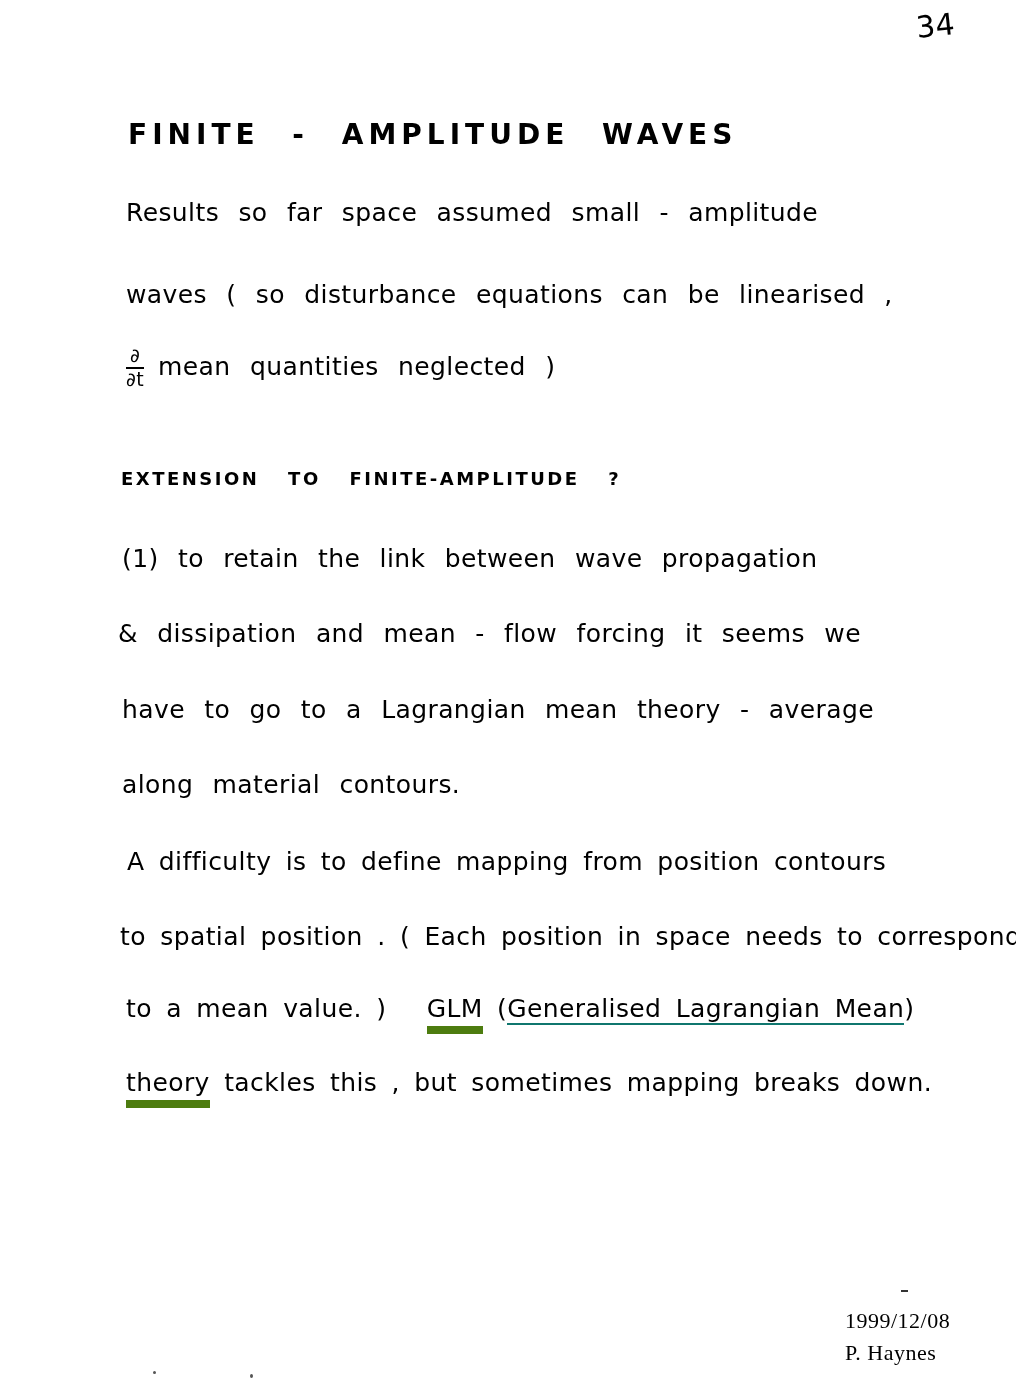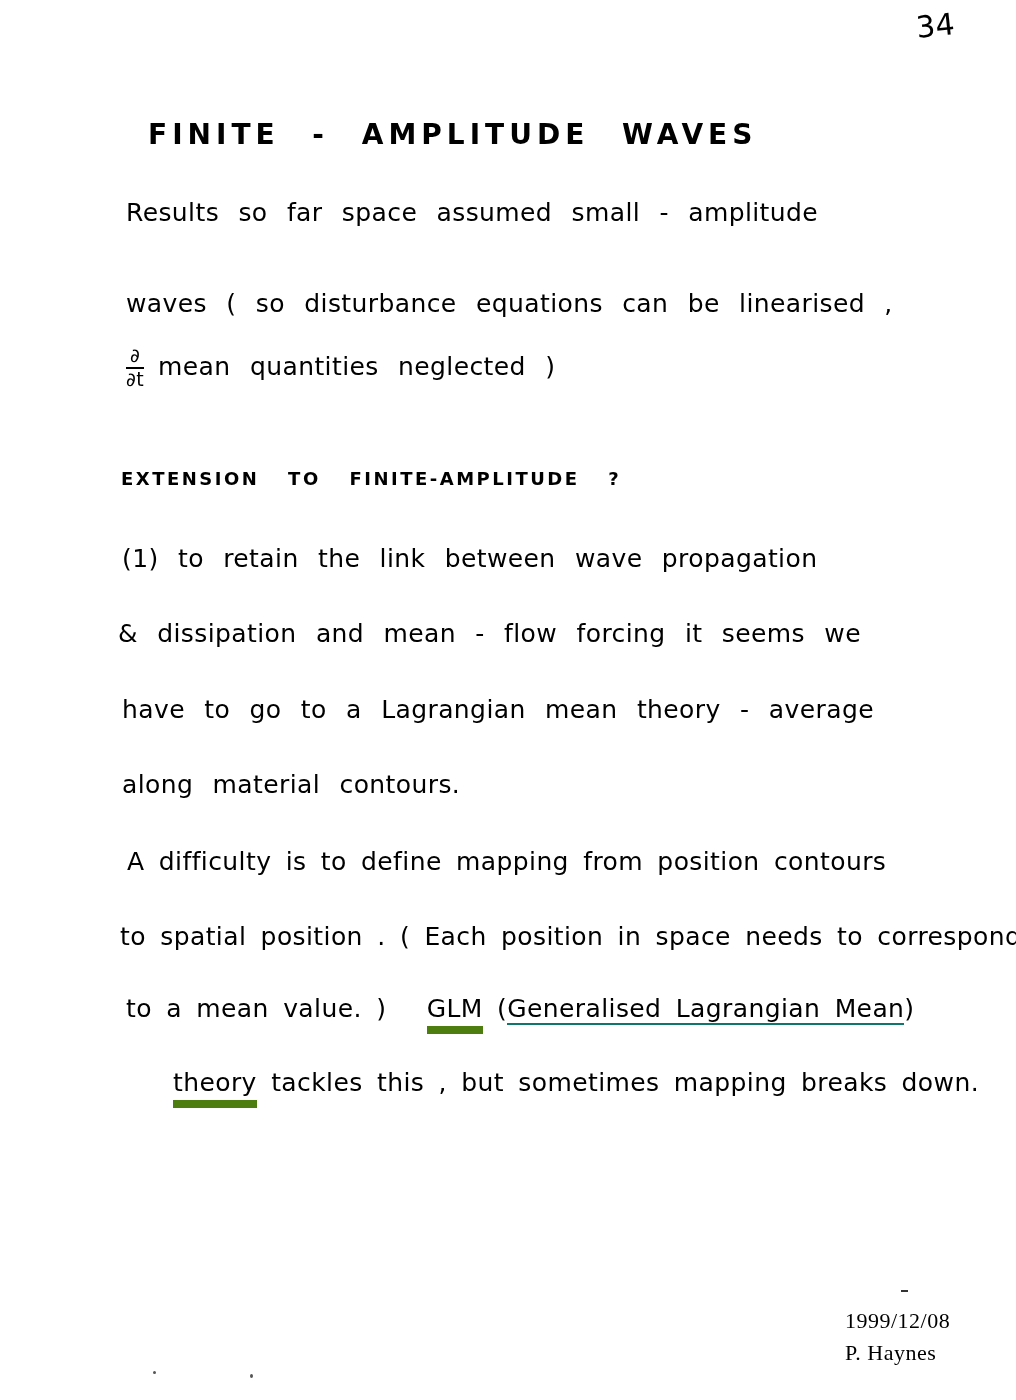--- a/index.html
+++ b/index.html
@@ -32,21 +32,20 @@
   .pagenum {
     font-size: 30px;
     transform: rotate(-6deg);
   }
 
   .title {
     font-size: 28px;
     font-weight: bold;
     letter-spacing: 5px;
     word-spacing: 18px;
-    margin-left: 20px;
   }
 
   .heading2 {
     font-size: 18px;
     font-weight: bold;
     letter-spacing: 2.5px;
     word-spacing: 20px;
   }
 
   
@@ -94,21 +93,21 @@
 <body>
 
 <div class="sheet">
 
   <div class="abs hw pagenum" style="top: 8px; left: 916px;">34</div>
 
   <div class="abs title" style="top: 118px; left: 128px;">FINITE - AMPLITUDE WAVES</div>
 
   <div class="abs hw" style="top: 198px; left: 126px;">Results so far space assumed small - amplitude</div>
 
-  <div class="abs hw" style="top: 289px; left: 126px;">waves ( so disturbance equations can be linearised ,</div>
+  <div class="abs hw" style="top: 280px; left: 126px;">waves ( so disturbance equations can be linearised ,</div>
 
   <div class="abs hw" style="top: 346px; left: 126px;">
     <span class="frac"><span class="top">∂</span><span class="bottom">∂t</span></span><span>mean quantities neglected )</span>
   </div>
 
   <div class="abs heading2" style="top: 468px; left: 121px;">EXTENSION TO FINITE-AMPLITUDE ?</div>
 
   <div class="abs hw" style="top: 544px; left: 122px;">(1) to retain the link between wave propagation</div>
 
   <div class="abs hw" style="top: 619px; left: 118px;">&amp; dissipation and mean - flow forcing it seems we</div>
@@ -120,21 +119,21 @@
   <div class="abs hw hw-tight" style="top: 847px; left: 127px;">A difficulty is to define mapping from position contours</div>
 
   <div class="abs hw hw-tight" style="top: 922px; left: 120px;">to spatial position . ( Each position in space needs to correspond</div>
 
   <div class="abs hw hw-tight" style="top: 994px; left: 126px;">
     <span>to a mean value. )</span>
     <span style="display:inline-block; width:26px;"></span><span class="u-thick">GLM</span>
     <span>(</span><span class="u-phrase">Generalised Lagrangian Mean</span><span>)</span>
   </div>
 
-  <div class="abs hw hw-tight" style="top: 1068px; left: 126px; margin-left: 47px;">
+  <div class="abs hw hw-tight" style="top: 1068px; left: 126px;">
     <span class="u-thick">theory</span>
     <span>tackles this , but sometimes mapping breaks down.</span>
   </div>
 
   <div class="dash-mark" style="top: 1290px; left: 901px; width: 7px; height: 2px;"></div>
 
   <div class="abs footer-text" style="top: 1308px; left: 845px;">1999/12/08</div>
 
   <div class="abs footer-text" style="top: 1340px; left: 845px;">P. Haynes</div>
 

